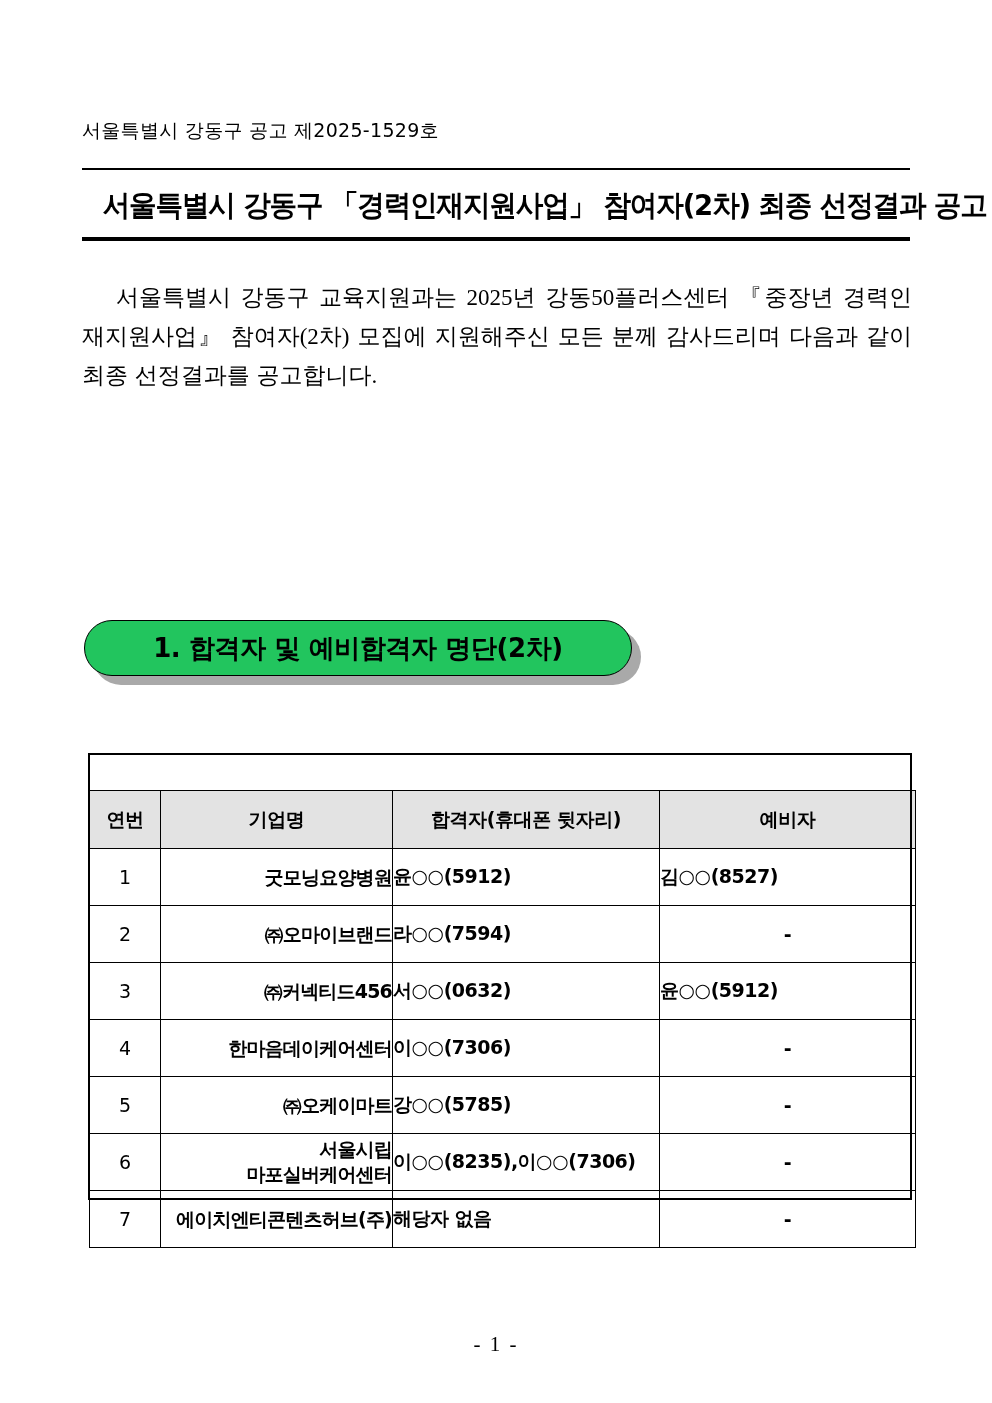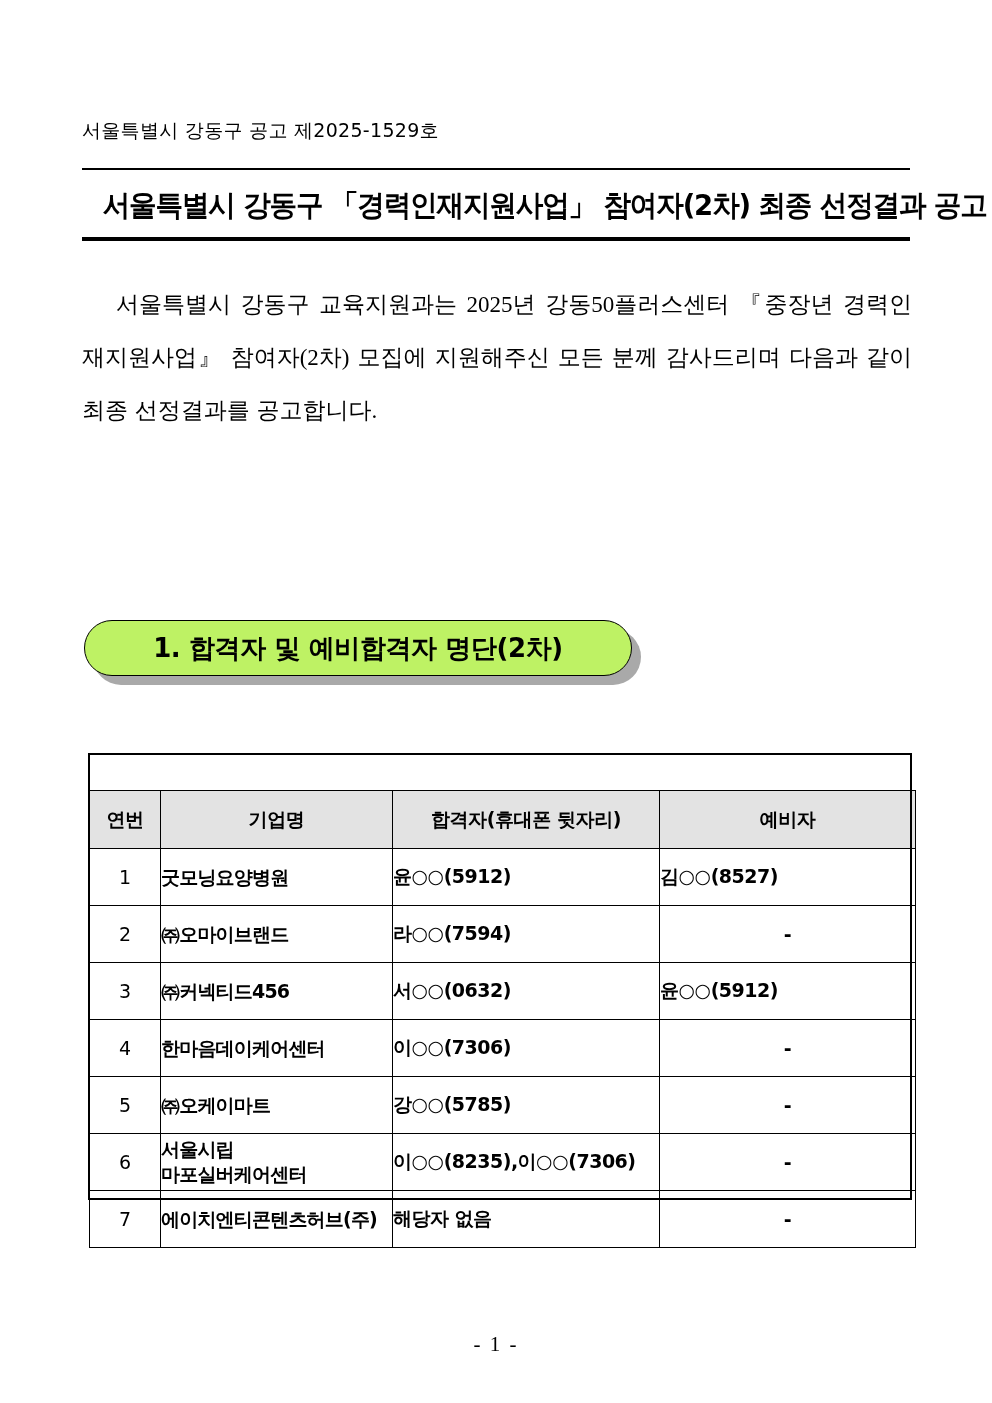--- a/index.html
+++ b/index.html
@@ -75,21 +75,21 @@
   }
 
   
   .body-para {
     position: absolute;
     left: 82px;
     top: 278px;
     width: 830px;
     font-family: "Liberation Serif", "DejaVu Serif", serif;
     font-size: 23px;
-    line-height: 53px;
+    line-height: 39px;
     text-align: justify;
     text-justify: inter-character;
     text-indent: 34px;
     letter-spacing: 0px;
     word-spacing: 1px;
   }
 
   
   .sign-block {
     position: absolute;
@@ -130,21 +130,21 @@
     background: #a9a9a9;
   }
   .badge {
     position: absolute;
     left: 0;
     top: 0;
     width: 546px;
     height: 54px;
     border: 1.5px solid #000;
     border-radius: 30px;
-    background: #bef264;
+    background: #22c55e;
     display: flex;
     align-items: center;
     justify-content: center;
   }
   .badge-label {
     font-family: "DejaVu Sans", "Liberation Sans", sans-serif;
     font-weight: bold;
     font-size: 26px;
     letter-spacing: -0.4px;
     white-space: nowrap;
@@ -188,21 +188,21 @@
     font-weight: bold;
     height: 57px;
     text-align: center;
     letter-spacing: -0.4px;
   }
   table.result-table tbody td {
     height: 56px;
     background: #ffffff;
   }
   td.col-no, th.col-no { width: 70px; text-align: center; }
-  td.col-company, th.col-company { width: 231px; text-align: left; }
+  td.col-company, th.col-company { width: 231px; text-align: right; }
   td.col-pass, th.col-pass { width: 266px; }
   td.col-reserve, th.col-reserve { width: 255px; }
 
   td.col-company {
     letter-spacing: -0.8px;
     font-weight: bold;
     font-size: 19px;
     line-height: 25px;
   }
   td.col-no {

